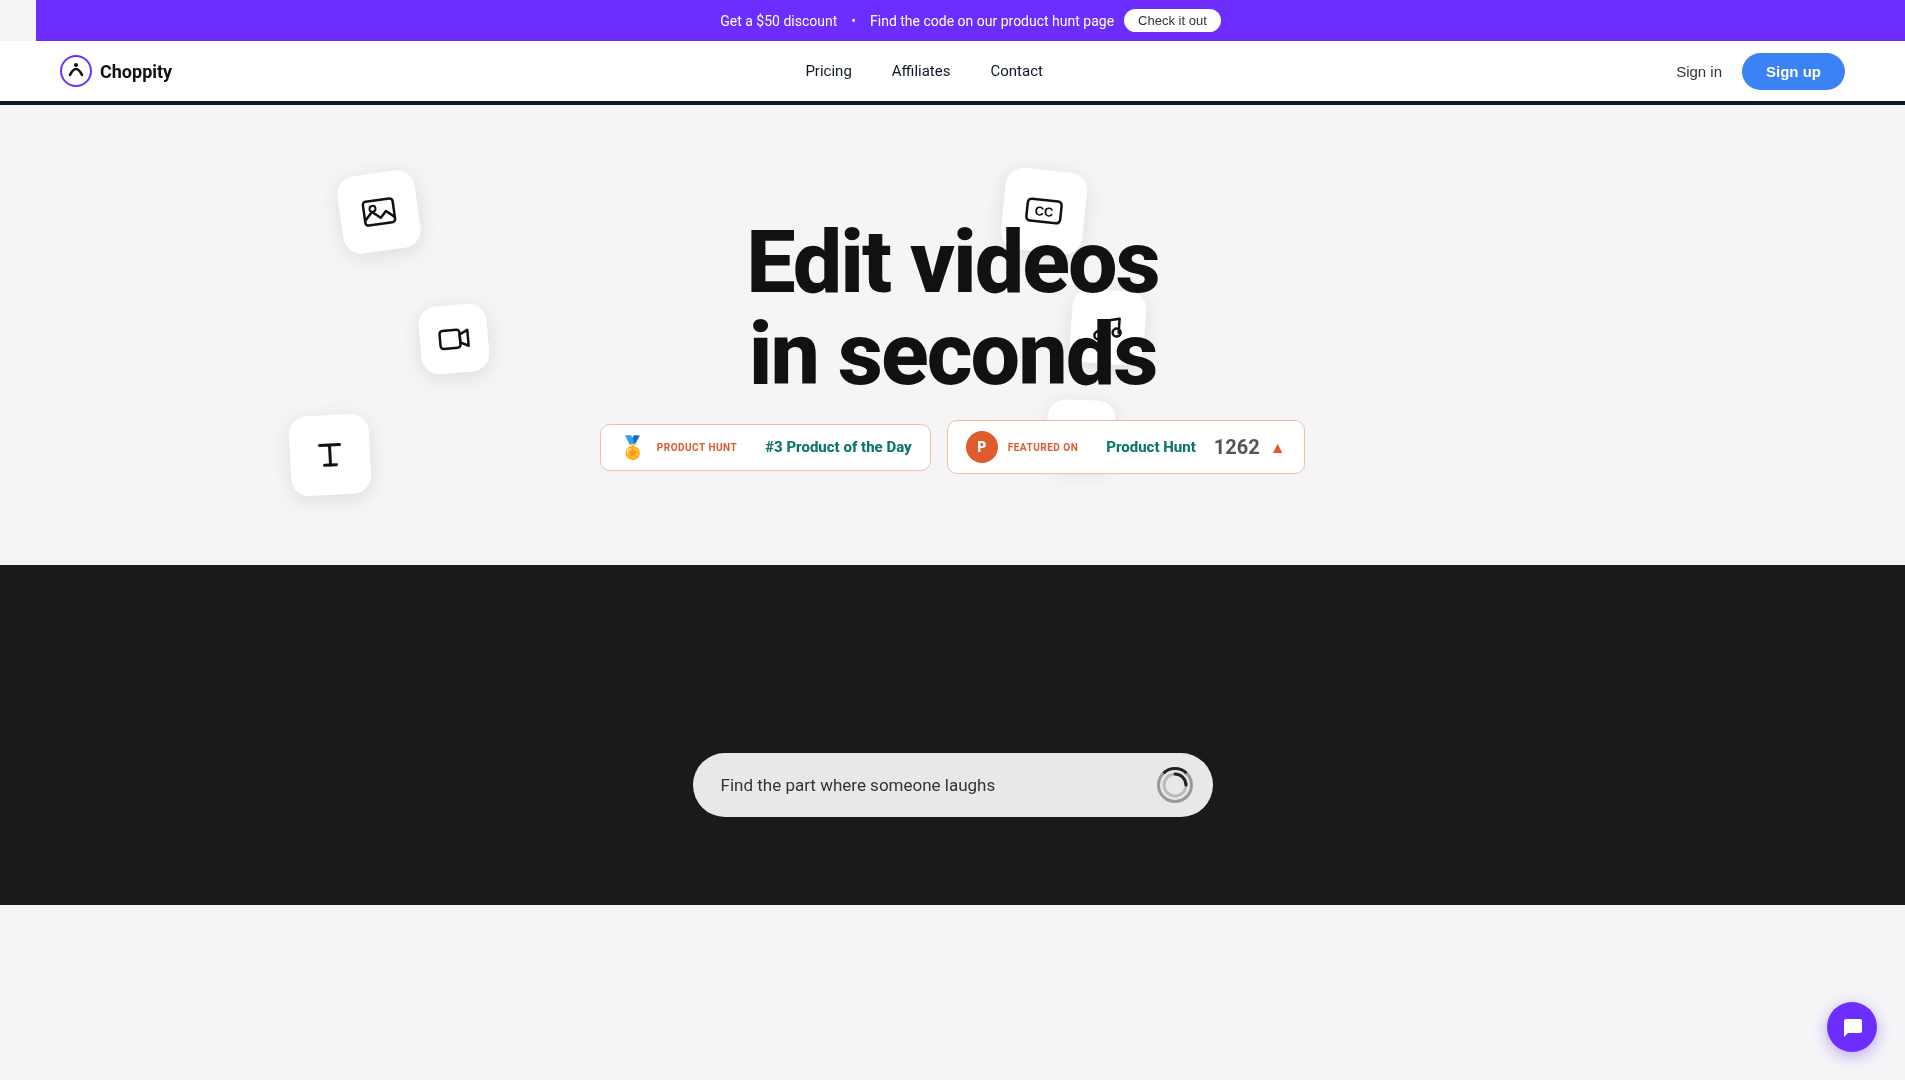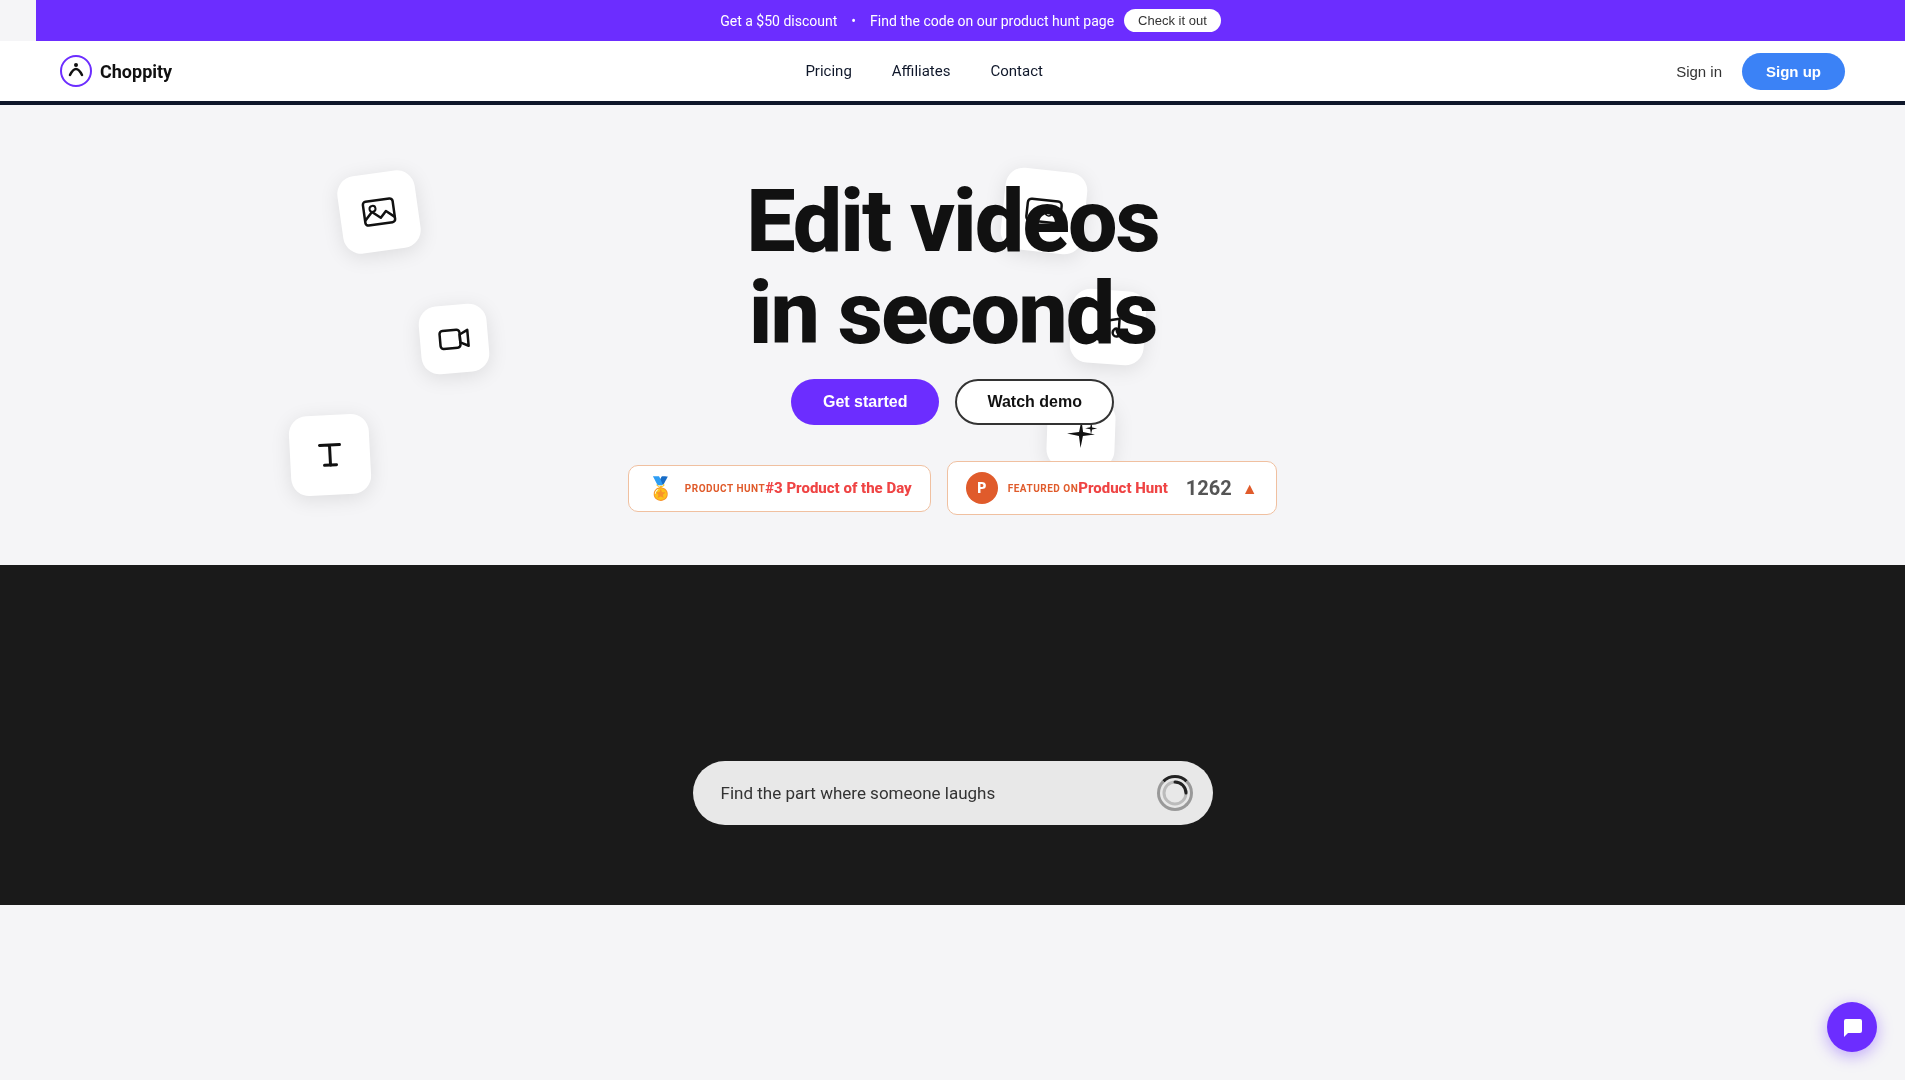--- a/index.html
+++ b/index.html
@@ -225,21 +225,22 @@
     .badge-label {
       font-size: 10px;
       color: #e05b2b;
       font-weight: 700;
       text-transform: uppercase;
       letter-spacing: 0.5px;
     }
     .badge-value {
       font-size: 15px;
       font-weight: 800;
-      color: #ef4444;
+      color: #0f766e;
+      margin-left: 28px;
     }
     .badge-count {
       font-size: 20px;
       font-weight: 700;
       color: #555;
       margin-left: 8px;
     }
     .badge-ph-logo {
       width: 32px;
       height: 32px;
@@ -266,21 +267,21 @@
     }
     .search-bar-demo {
       background: #e8e8e8;
       border-radius: 50px;
       display: flex;
       align-items: center;
       padding: 14px 20px 14px 28px;
       width: 520px;
       gap: 12px;
       position: absolute;
-      bottom: 80px;
+      bottom: 88px;
     }
     .search-bar-text {
       flex: 1;
       font-size: 17px;
       color: #333;
     }
     .search-spinner {
       width: 36px;
       height: 36px;
       border-radius: 50%;
@@ -385,24 +386,20 @@
       <path d="M28 6 L29 11 L34 12 L29 13 L28 18 L27 13 L22 12 L27 11 Z" fill="#111"></path>
     </svg>
   </div>
 
   <div class="hero-content">
     <h1 class="hero-title">
       <span>Edit videos</span><br>
       <span>in seconds</span>
     </h1>
 
-    <div class="hero-buttons">
-      <button class="get-started-btn">Get started</button>
-      <button class="watch-demo-btn">Watch demo</button>
-    </div>
 
     <div class="badges">
       <div class="badge">
         <span class="badge-icon">🏅</span>
         <div class="badge-text">
           <span class="badge-label">PRODUCT HUNT</span>
           <span class="badge-value">#3 Product of the Day</span>
         </div>
       </div>
 

